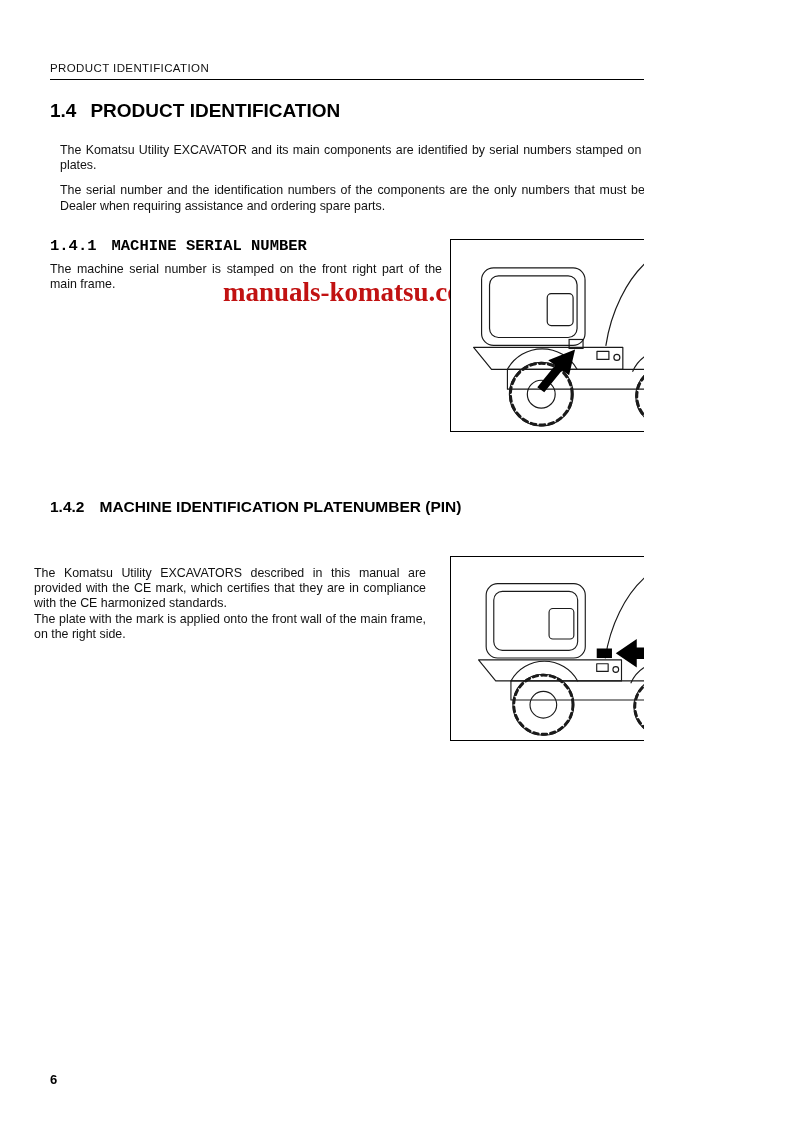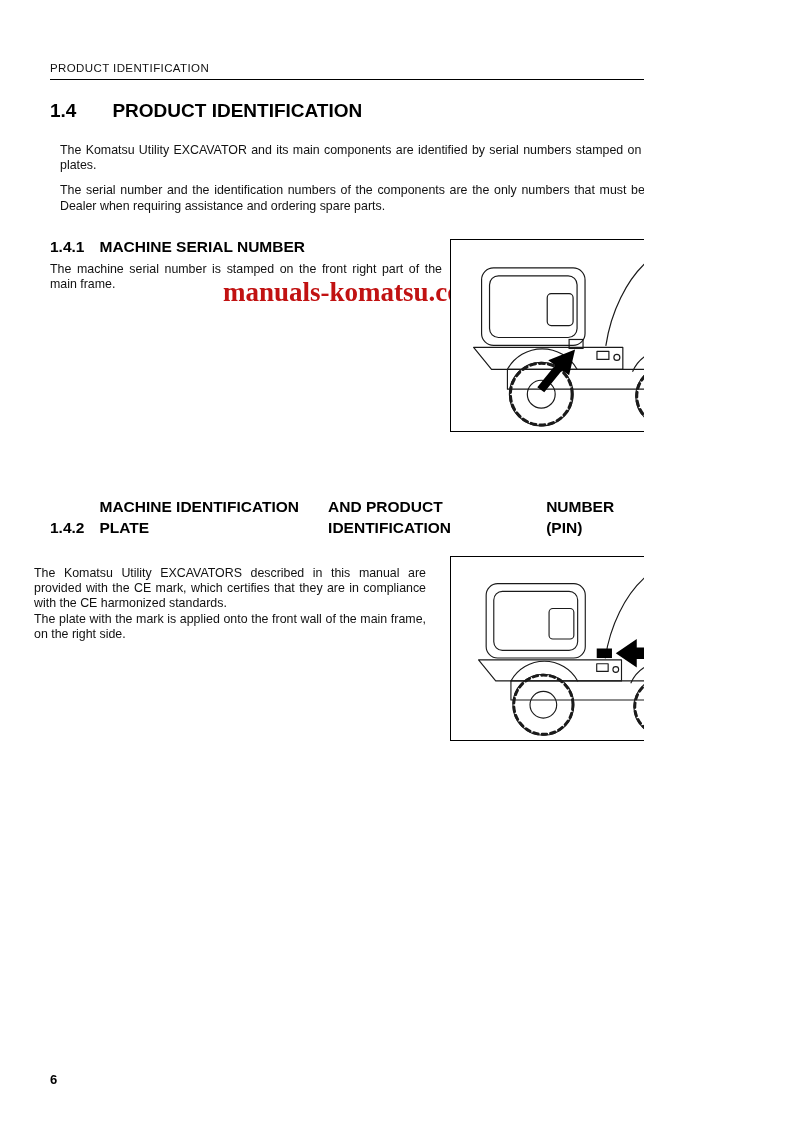--- a/index.html
+++ b/index.html
@@ -27,42 +27,42 @@
     border-top: 1.4px solid #000;
   }
 
   .h1 {
     position: absolute;
     left: 50px; top: 100px;
     font-size: 19px;
     font-weight: bold;
     color: #000;
   }
-  .h1 .num { margin-right: 36px; text-align: center; }
+  .h1 .num { margin-right: 14px; text-align: center; }
 
   .intro {
     position: absolute;
     left: 50px; top: 133px;
     width: 696px;
     font-size: 12.4px;
     line-height: 15.2px;
     text-align: justify;
   }
   .intro p { margin: 10px; }
 
   .subhead {
     position: absolute;
     font-size: 15.5px;
     font-weight: bold;
     color: #000;
     display: flex;
     gap: 15px;
     line-height: 21px;
   }
-  .subhead-141 { left: 50px; top: 236px; }
+  .subhead-141 { left: 50px; top: 236px; font-family: Liberation Mono, monospace; }
   .subhead-142 { left: 50px; top: 496px; align-items: flex-end; }
   .subhead .title-lines { display: flex; }
 
   .body-col {
     position: absolute;
     width: 392px;
     font-size: 12.4px;
     line-height: 15.2px;
     text-align: justify;
   }
@@ -175,21 +175,20 @@
 
       <polygon points="86,148 104,126 97,121 124,110 118,136 111,131 93,153" fill="#000"></polygon>
     </svg>
     <figcaption class="fig-caption">RYA12830</figcaption>
   </figure>
 
   <div class="subhead subhead-142">
     <span>1.4.2</span>
     <span class="title-lines">
       <span>MACHINE IDENTIFICATION PLATE</span>
-      <span>AND PRODUCT IDENTIFICATION</span>
       <span>NUMBER (PIN)</span>
     </span>
   </div>
 
   <div class="body-col body-142">
     <p>The Komatsu Utility EXCAVATORS described in this manual are provided with the CE mark, which certifies that they are in compliance with the CE harmonized standards.</p>
     <p>The plate with the mark is applied onto the front wall of the main frame, on the right side.</p>
   </div>
 
   <figure class="figure figure-2" style="margin:0;">

